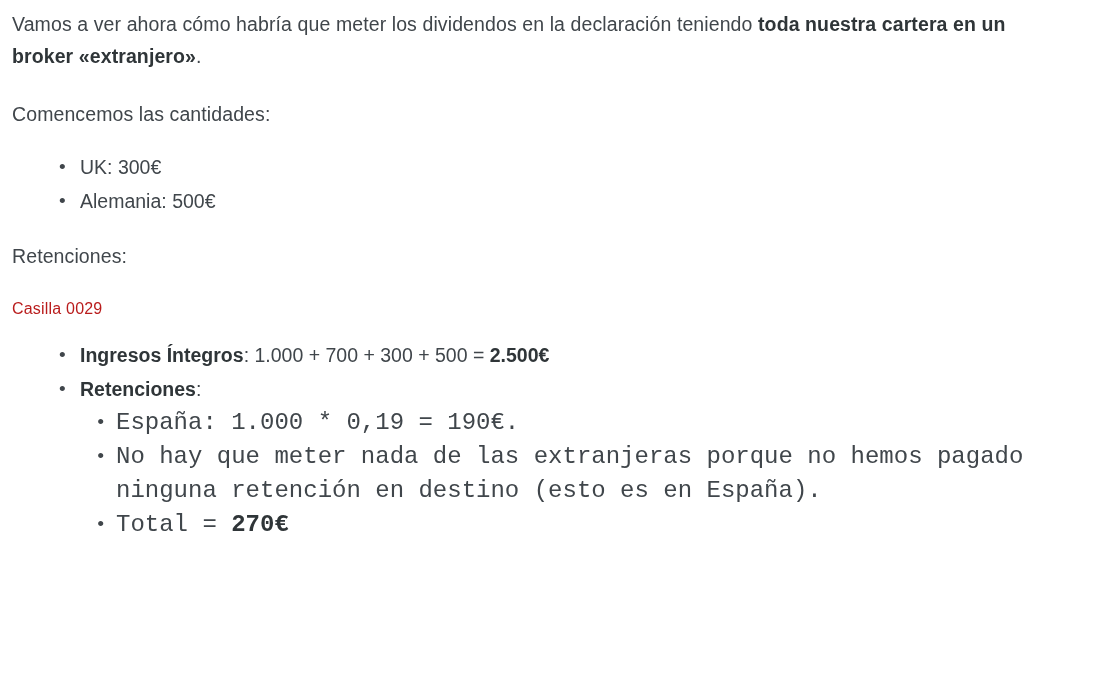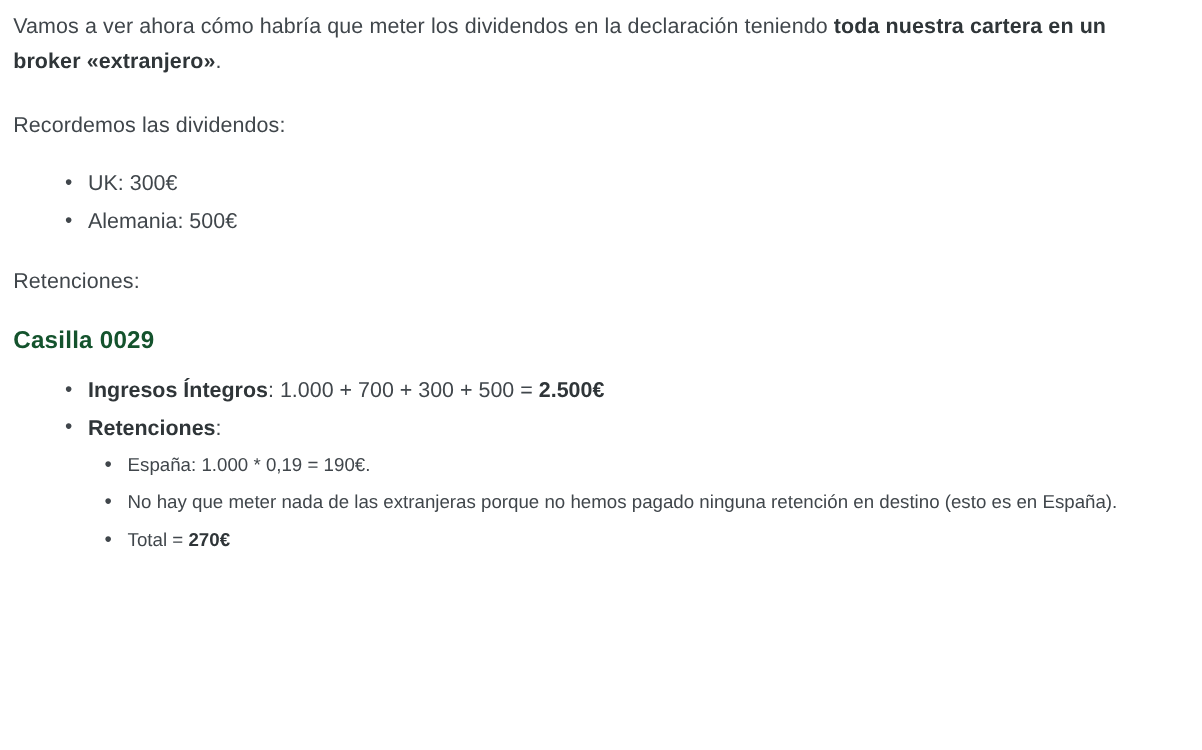--- a/index.html
+++ b/index.html
@@ -26,24 +26,24 @@
     color: #40464b;
     letter-spacing: 0.1px;
   }
   .gap-1 { height: 26px; }
   .gap-2 { height: 20px; }
   .gap-3 { height: 22px; }
   .gap-4 { height: 14px; }
   strong { font-weight: bold; color: #2f3538; }
   h3.heading {
     margin: 0;
-    font-size: 22px;
+    font-size: 16px;
     line-height: 30px;
-    font-weight: bold;
-    color: #14532d;
+    font-weight: normal;
+    color: #b91c1c;
     letter-spacing: 0.2px;
   }
   ul.bullets {
     margin: 0;
     padding: 0 0 0 68px;
     list-style: none;
   }
   ul.bullets > li {
     position: relative;
     font-size: 19.5px;
@@ -59,23 +59,24 @@
     color: #40464b;
     line-height: 34px;
   }
   ul.sub {
     margin: 0;
     padding: 0 0 0 36px;
     list-style: none;
   }
   ul.sub > li {
     position: relative;
-    font-size: 17px;
+    font-size: 24px;
     line-height: 34px;
     color: #40464b;
+    font-family: Liberation Mono, monospace;
   }
   ul.sub > li::before {
     content: "\2022";
     position: absolute;
     left: -21px;
     top: 0;
     font-size: 19px;
     color: #40464b;
     line-height: 34px;
   }
@@ -83,21 +84,21 @@
 </style>
 </head>
 <body>
 
 <div class="page">
 
   <p class="para wrap-wide"><span>Vamos a ver ahora cómo habría que meter los dividendos en la declaración teniendo </span><strong>toda nuestra cartera en un broker «extranjero»</strong><span>.</span></p>
 
   <div class="gap-1"></div>
 
-  <p class="para">Recordemos las dividendos:</p>
+  <p class="para">Comencemos las cantidades:</p>
 
   <div class="gap-2"></div>
 
   <ul class="bullets">
     <li><span>UK: 300€</span></li>
     <li><span>Alemania: 500€</span></li>
   </ul>
 
   <div class="gap-3"></div>
 

